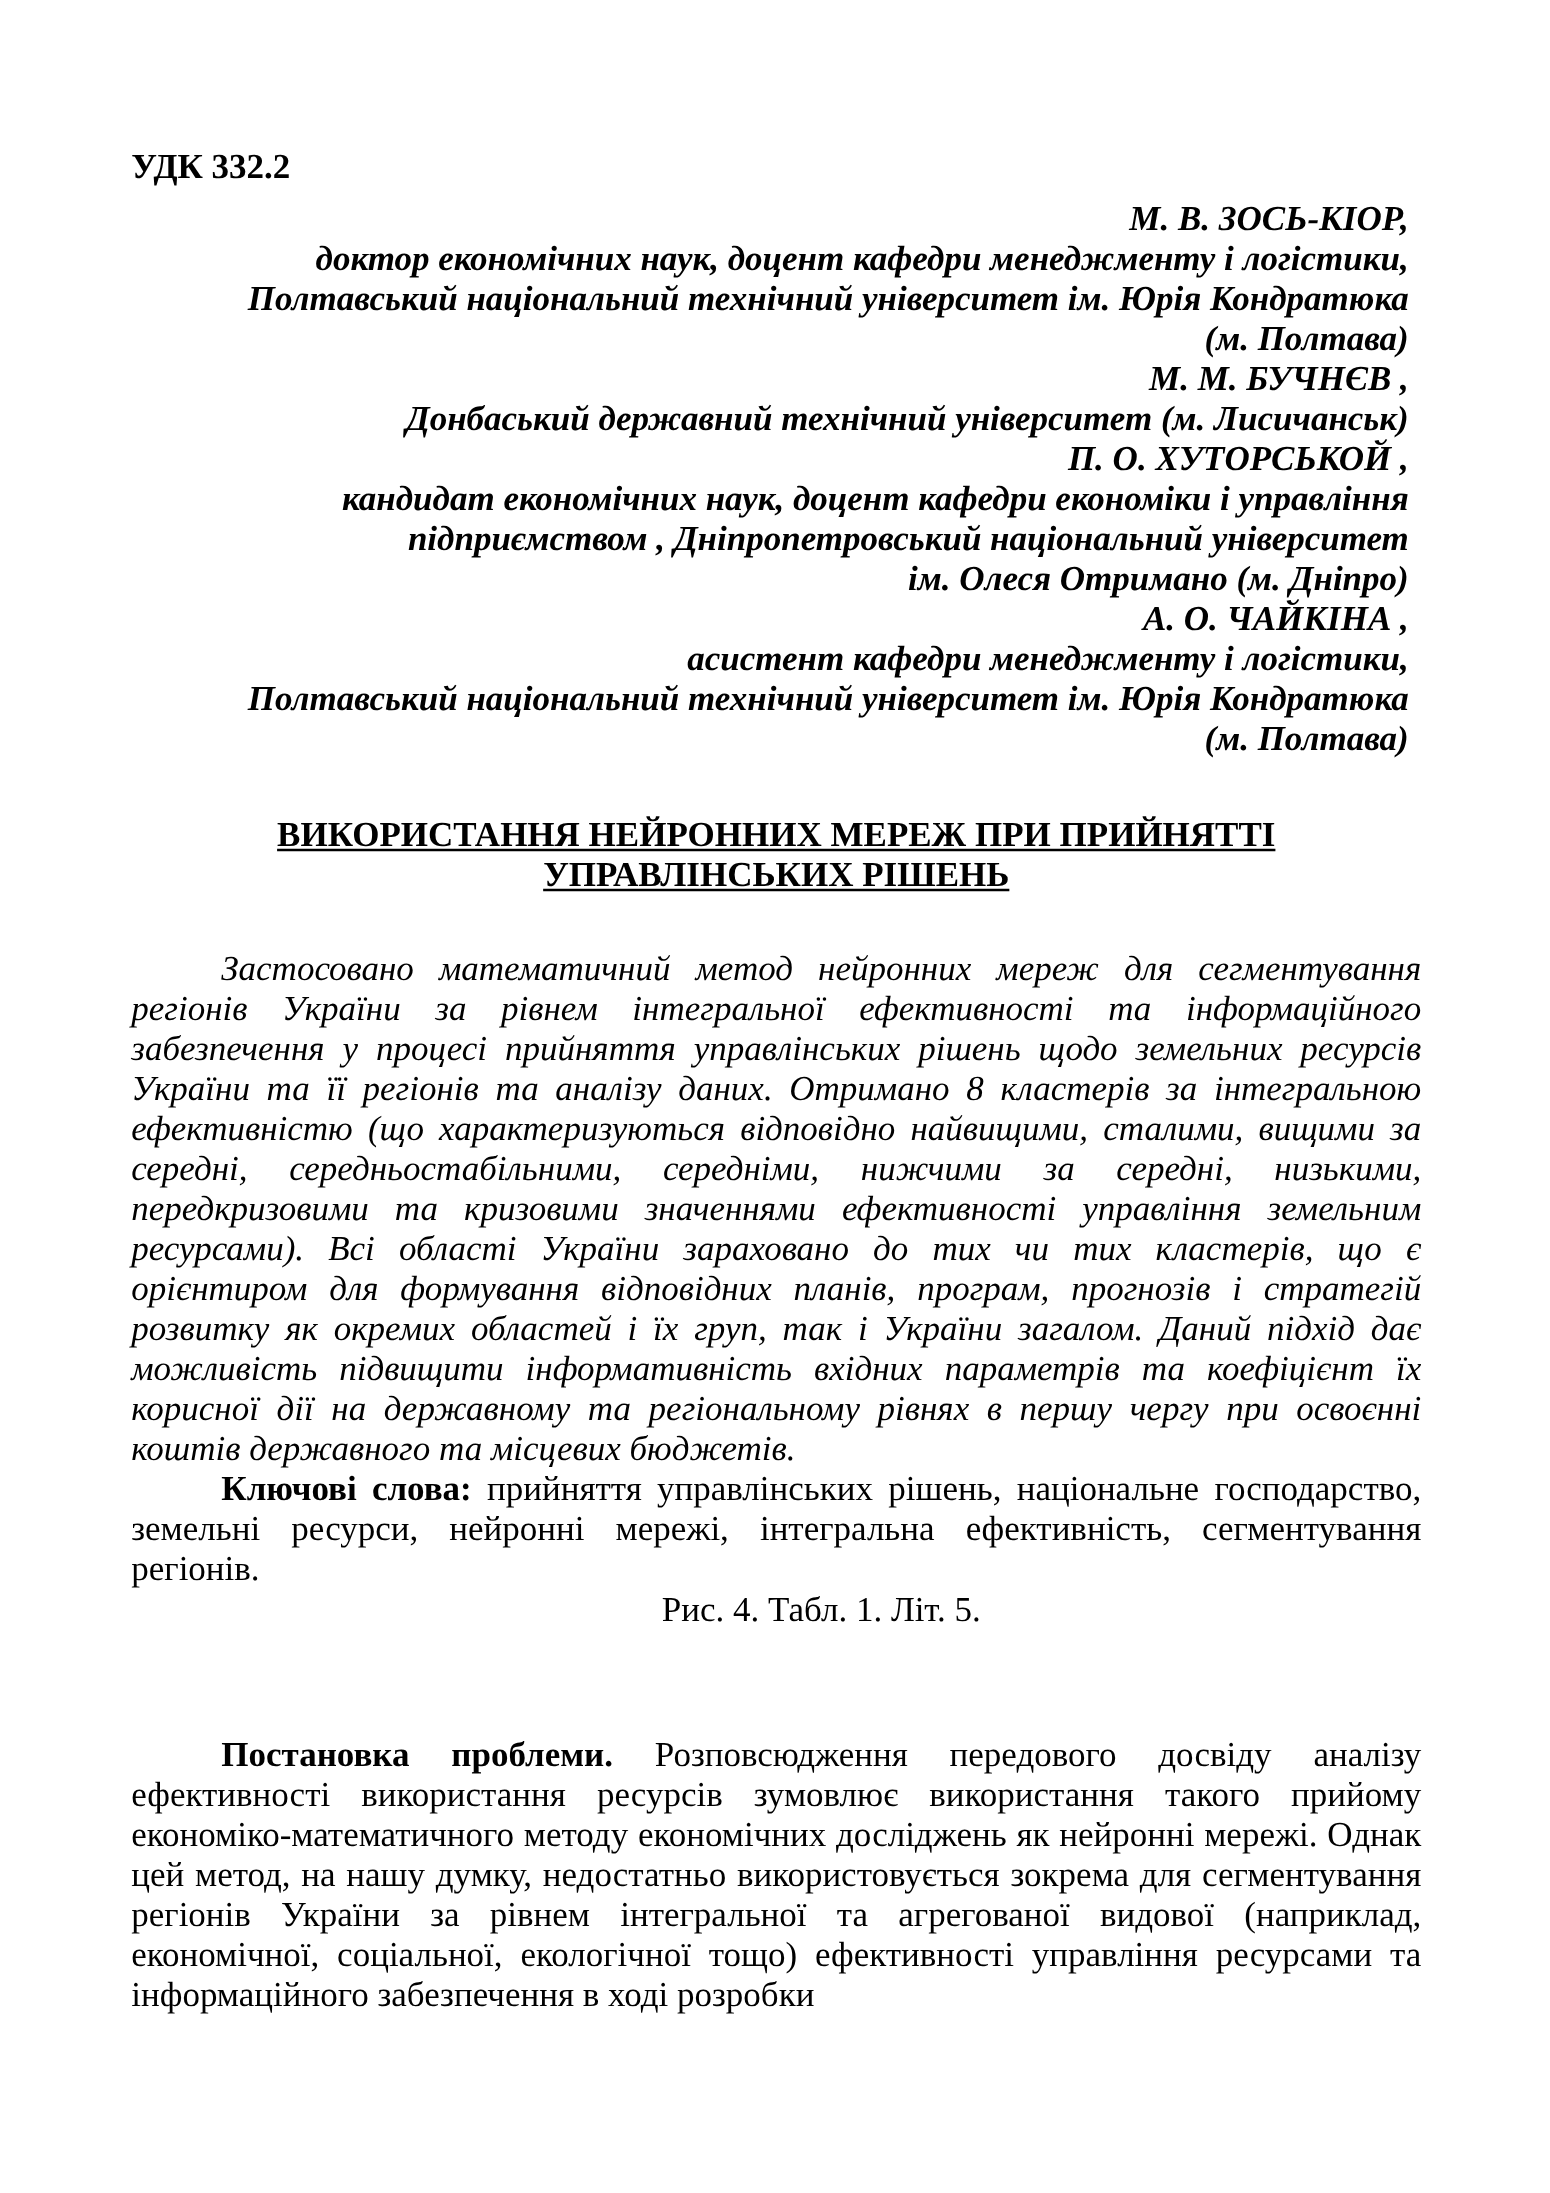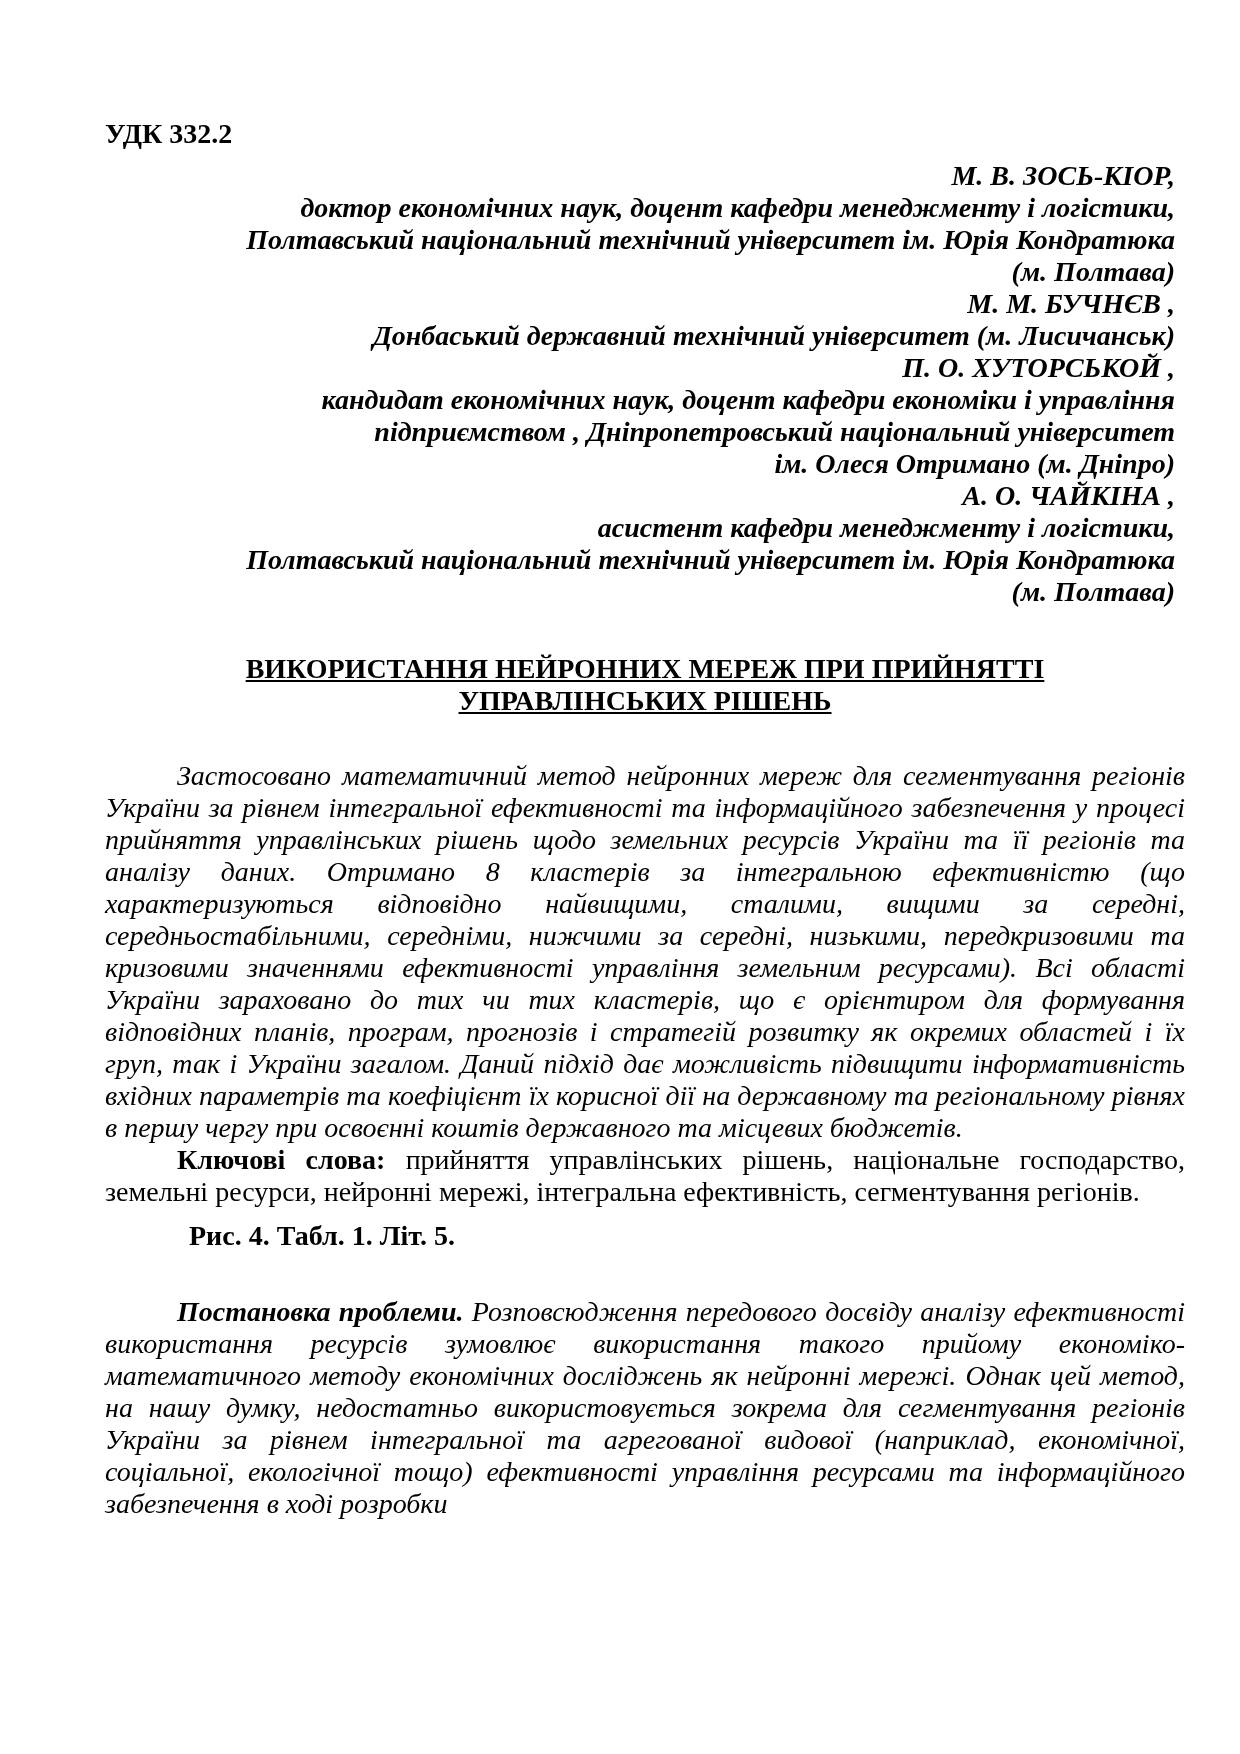--- a/index.html
+++ b/index.html
@@ -10,21 +10,21 @@
   .page {
     position: relative;
     width: 1240px;
     height: 1754px;
     background: #ffffff;
     color: #000000;
     font-family: "Liberation Serif", "DejaVu Serif", serif;
     font-size: 28px;
     line-height: 32px;
     box-sizing: border-box;
-    padding: 118px 55px 0 105px;
+    padding: 118px 103px 0 105px;
     overflow: hidden;
   }
   .udc {
     font-weight: bold;
     text-align: left;
     margin: 0 0 10px 0;
   }
   .authors {
     font-weight: bold;
     font-style: italic;
@@ -45,27 +45,27 @@
     text-align: justify;
     text-indent: 72px;
     margin: 43px 0 0 0;
   }
   .para {
     text-align: justify;
     text-indent: 72px;
     margin: 0;
   }
   .figures-note {
-    font-weight: bold;
+    font-weight: normal;
     text-indent: 72px;
-    margin: 12px;
+    margin: 1px;
+    text-align: center;
   }
   .problem {
-    margin-top: 44px;
-    font-style: italic;
+    margin-top: 84px;
   }
   .b { font-weight: bold; }
 </style>
 </head>
 <body>
 
 <div class="page">
 
   <p class="udc">УДК 332.2</p>
 

